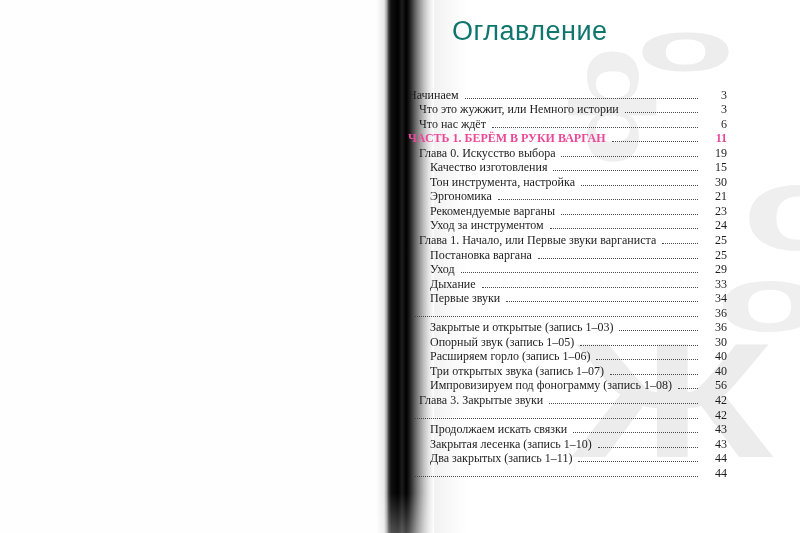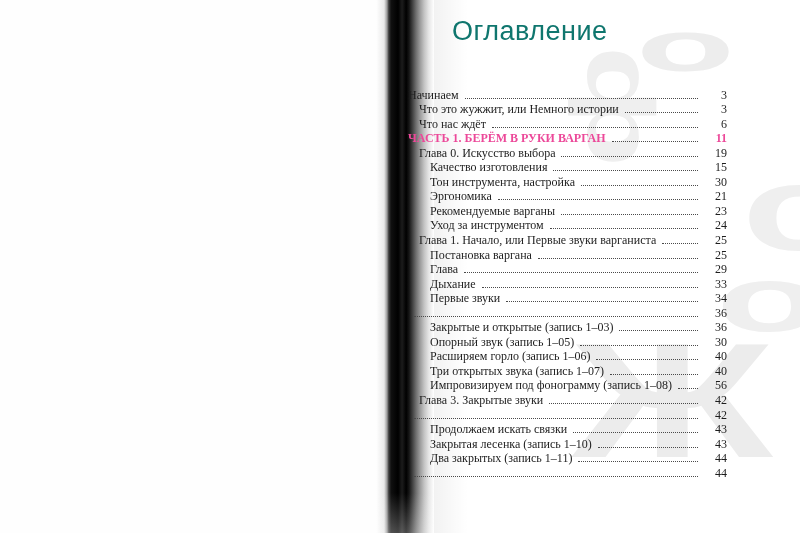--- a/index.html
+++ b/index.html
@@ -156,21 +156,21 @@
         <span class="t">Глава 1. Начало, или Первые звуки варганиста</span>
         <span class="leader"></span>
         <span class="p">25</span>
       </div>
       <div class="row lvl2">
         <span class="t">Постановка варгана</span>
         <span class="leader"></span>
         <span class="p">25</span>
       </div>
       <div class="row lvl2">
-        <span class="t">Глава</span>
+        <span class="t">Уход</span>
         <span class="leader"></span>
         <span class="p">29</span>
       </div>
       <div class="row lvl2">
         <span class="t">Дыхание</span>
         <span class="leader"></span>
         <span class="p">33</span>
       </div>
       <div class="row lvl2">
         <span class="t">Первые звуки</span>

